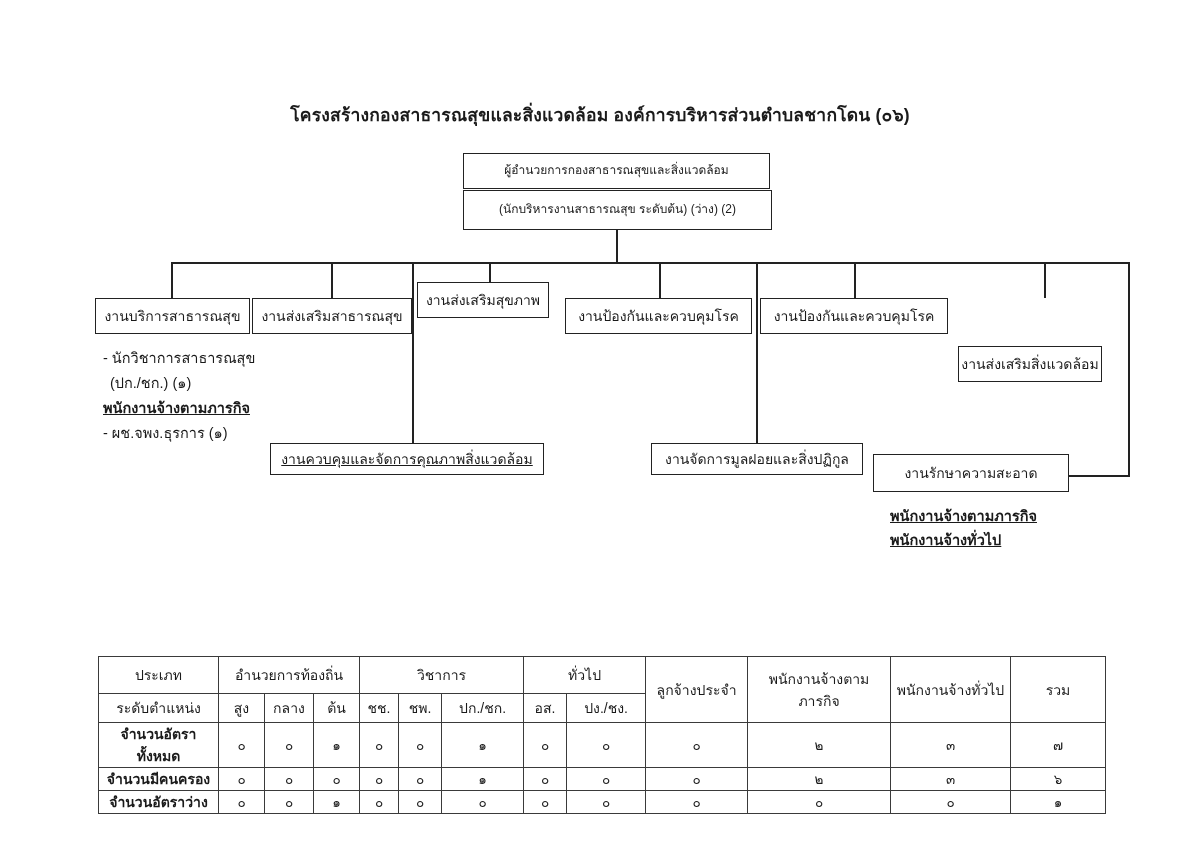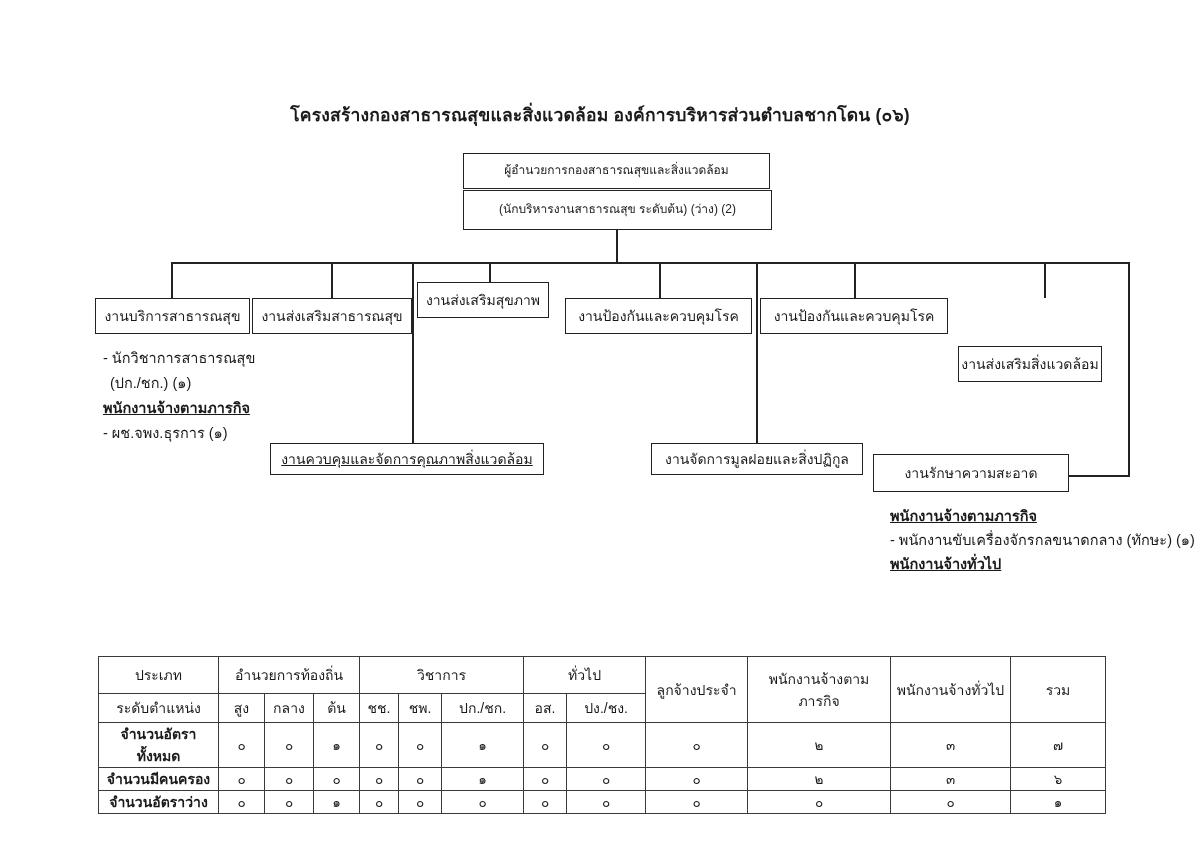--- a/index.html
+++ b/index.html
@@ -99,21 +99,20 @@
   </div>
   <div class="box unit" style="left:651px;top:443px;width:212px;height:32px;">
     <span>งานจัดการมูลฝอยและสิ่งปฏิกูล</span>
   </div>
   <div class="box unit" style="left:873px;top:454px;width:196px;height:38px;">
     <span>งานรักษาความสะอาด</span>
   </div>
 
   <div class="staff staff-right" style="left:890px;top:504px;">
     <div class="hd">พนักงานจ้างตามภารกิจ</div>
-    <div>- พนักงานขับเครื่องจักรกลขนาดกลาง (ทักษะ) (๑)</div>
     <div class="hd">พนักงานจ้างทั่วไป</div>
   </div>
 
   <table class="stats">
     <colgroup>
       <col style="width:120px">
         <col style="width:46px">
         <col style="width:49px">
         <col style="width:46px">
       <col style="width:39px">

